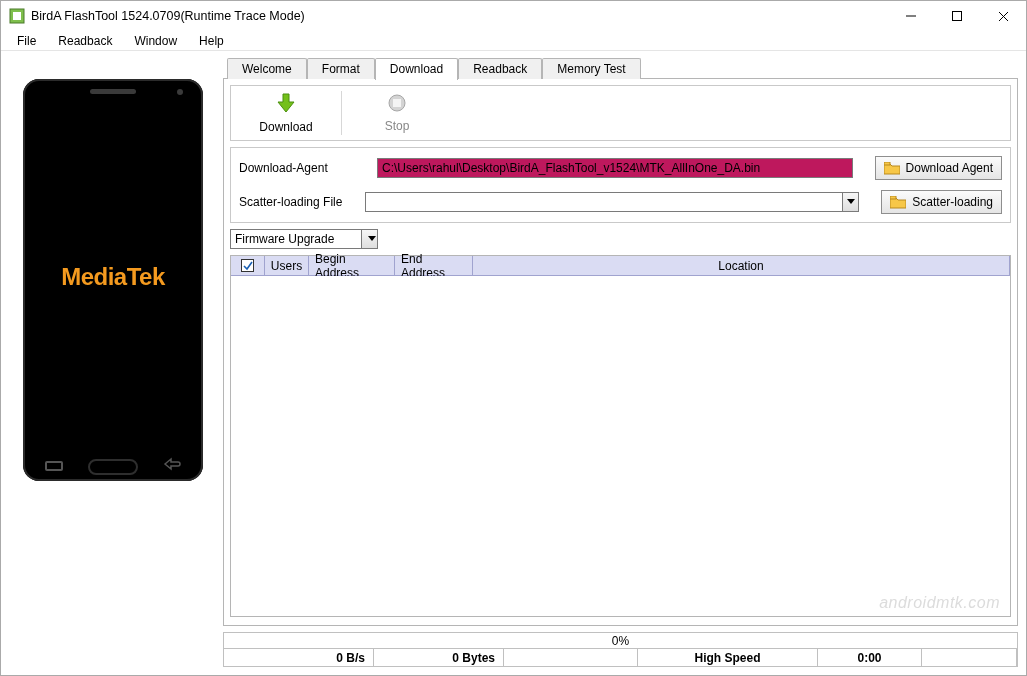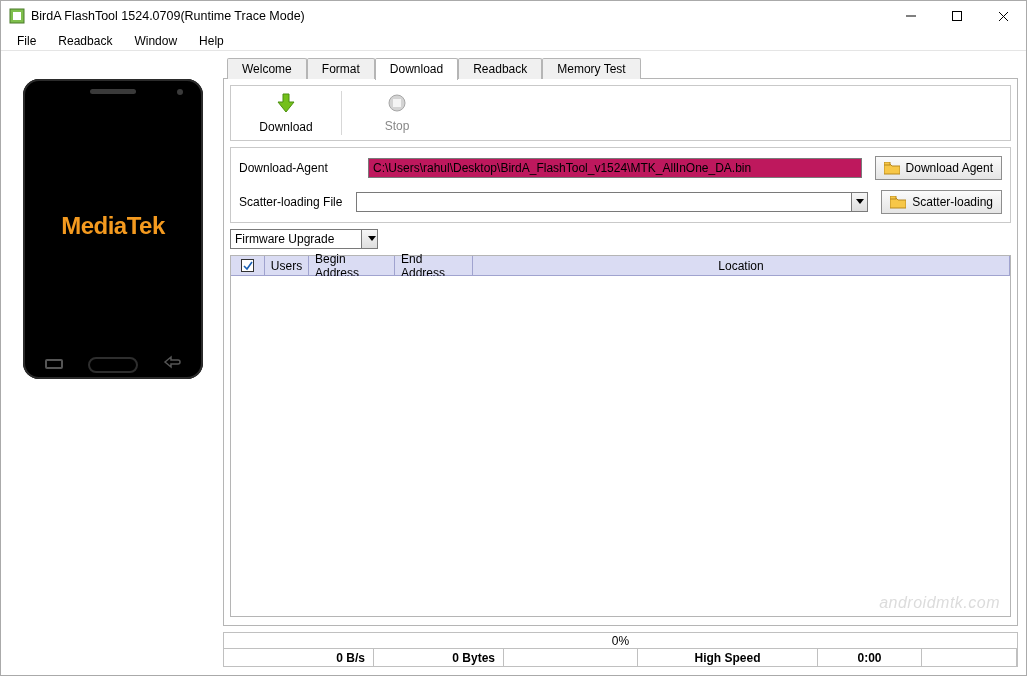--- a/index.html
+++ b/index.html
@@ -12,21 +12,21 @@
   .titlebar .winbtns { display:flex; height:100%; }
   .titlebar .winbtn { width:46px; display:flex; align-items:center; justify-content:center; }
   .titlebar .winbtn svg { display:block; }
   
   .menubar { height: 20px; display:flex; align-items:center; padding:0 6px; gap:2px; border-bottom:1px solid #e5e5e5; }
   .menubar span { padding:2px 10px; font-size:12px; }
   
   .body { flex:1; display:flex; padding:6px 8px 8px 8px; gap:6px; min-height:0; }
   .leftpane { width:208px; display:flex; align-items:flex-start; justify-content:center; padding-top:22px; }
   
-  .phone { width:180px; height:300px; background:#000; border-radius:16px; position:relative; box-shadow: inset 0 0 0 2px #2b2b2b; }
+  .phone { width:180px; height:402px; background:#000; border-radius:16px; position:relative; box-shadow: inset 0 0 0 2px #2b2b2b; }
   .phone .earpiece{ position:absolute; top:10px; left:50%; transform:translateX(-50%); width:46px; height:5px; background:#3a3a3a; border-radius:3px;}
   .phone .cam{ position:absolute; top:10px; right:20px; width:6px;height:6px;border-radius:50%;background:#3a3a3a;}
   .phone .bm{ position:absolute; top:30px; left:10px; font-size:9px; color:#303030; letter-spacing:1px;}
   .phone .screen{ position:absolute; top:24px; left:9px; right:9px; bottom:30px; background:#000; display:flex; align-items:center; justify-content:center;}
   .phone .screen span{ color:#f49a1f; font-weight:bold; font-size:24px; font-family: Arial, sans-serif; letter-spacing:-0.5px;}
   .phone .btn-home{ position:absolute; bottom:6px; left:50%; transform:translateX(-50%); width:50px; height:16px; border-radius:8px; border:2px solid #2e2e2e;}
   .phone .btn-menu{ position:absolute; bottom:10px; left:22px; width:18px; height:10px; border:2px solid #555; border-radius:2px;}
   .phone .btn-back{ position:absolute; bottom:10px; right:22px; }
   .phone .btn-back svg{ display:block; }
   
@@ -37,21 +37,21 @@
   .tab { padding:3px 14px; border:1px solid #b5b5b5; border-bottom:none; background:#f0f0f0; font-size:12px; margin-right:0px; position:relative; z-index:1; border-top-left-radius:2px; border-top-right-radius:2px; cursor:default;margin-top:16px;}
   .tab.active{ background:#fff; padding-bottom:4px; margin-bottom:-1px; z-index:2;}
   .tabbody { flex:1; border:1px solid #b5b5b5; border-top:none; padding:6px 6px 8px 6px; display:flex; flex-direction:column; gap:6px; min-height:0;}
   
   .toolbar { border:1px solid #c9c9c9; height:56px; display:flex; align-items:center; }
   .tbtn { width:110px; height:100%; display:flex; flex-direction:column; align-items:center; justify-content:center; gap:3px; font-size:12px;}
   .tbtn.disabled{ color:#888; }
   .sep{ width:1px; height:44px; background:#d7d7d7; }
   
   .fields { border:1px solid #c9c9c9; padding:8px; display:flex; flex-direction:column; gap:10px;}
-  .frow{ display:flex; align-items:center; gap:13px;}
+  .frow{ display:flex; align-items:center; gap:22px;}
   .flabel{ width:104px; font-size:12px;}
   .ftext{ flex:1; height:20px; border:1px solid #7a7a7a; font-size:12px; padding:1px 4px; background:#be185d;margin-left:12px;}
   .fcombo{ flex:1; height:20px; border:1px solid #7a7a7a; background:#fff; display:flex; align-items:center; position:relative;}
   .fcombo .arrow{ width:16px; height:100%; border-left:1px solid #7a7a7a; display:flex; align-items:center; justify-content:center; background:linear-gradient(#f6f6f6,#dedede);}
   .btn{ height:24px; min-width:112px; padding:0 8px; border:1px solid #8e8e8e; background:linear-gradient(#fbfbfb,#e5e5e5); display:flex; align-items:center; gap:6px; font-size:12px; justify-content:flex-start; cursor:default;}
   .folder-ico{ width:16px; height:13px; }
   
   .moderow{ display:flex; align-items:center; }
   .modecombo{ width:148px; height:20px; border:1px solid #7a7a7a; background:#fff; display:flex; align-items:center; font-size:12px; position:relative;}
   .modecombo span{ padding-left:4px; }

